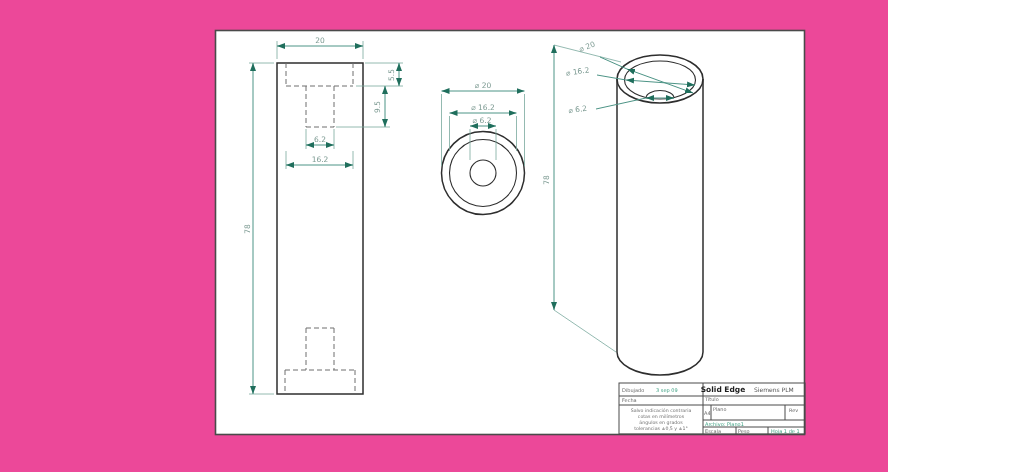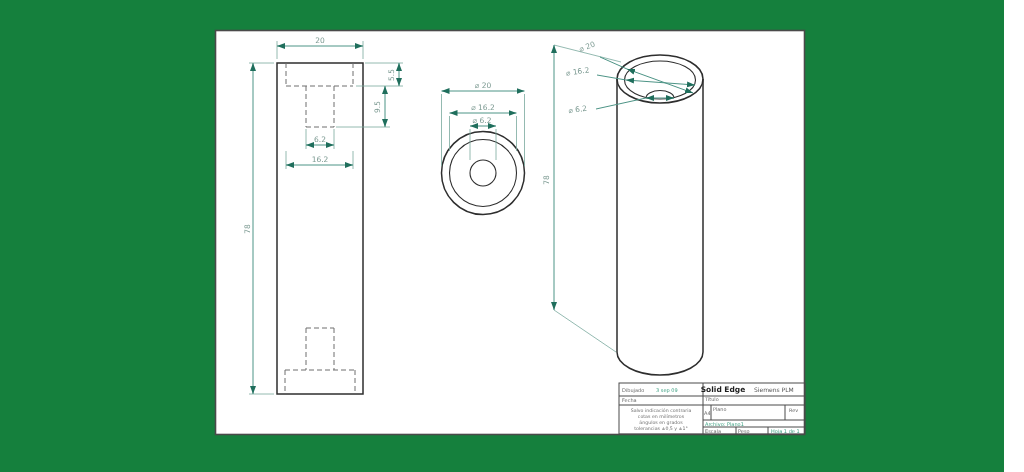--- a/index.html
+++ b/index.html
@@ -1,16 +1,16 @@
 <!DOCTYPE html>
 <html><head>
 <meta charset="utf-8">
 <style>
   html, body { margin: 0; padding: 0; background: #ffffff; }
-  .stage { position: relative; width: 1004px; height: 472px; background: #15803d; overflow: hidden; }
+  .stage { position: relative; width: 888px; height: 472px; background: #ec4899; overflow: hidden; }
   svg { display: block; }
   svg text { font-family: "DejaVu Sans", "Liberation Sans", sans-serif; }
 
   .frame   { fill: #ffffff; stroke: #4a4a4a; stroke-width: 1.6; }
   .geo     { fill: none; stroke: #2e2e2e; stroke-width: 1.5; }
   .geo-thin{ fill: none; stroke: #2e2e2e; stroke-width: 1.1; }
   .hid     { fill: none; stroke: #6e6e6e; stroke-width: 1; stroke-dasharray: 5 3; }
   .dim     { fill: none; stroke: #4d9486; stroke-width: 1; }
   .ext     { fill: none; stroke: #79a89d; stroke-width: 0.8; }
   .dimtext { fill: #7c9a92; font-size: 7.5px; }

